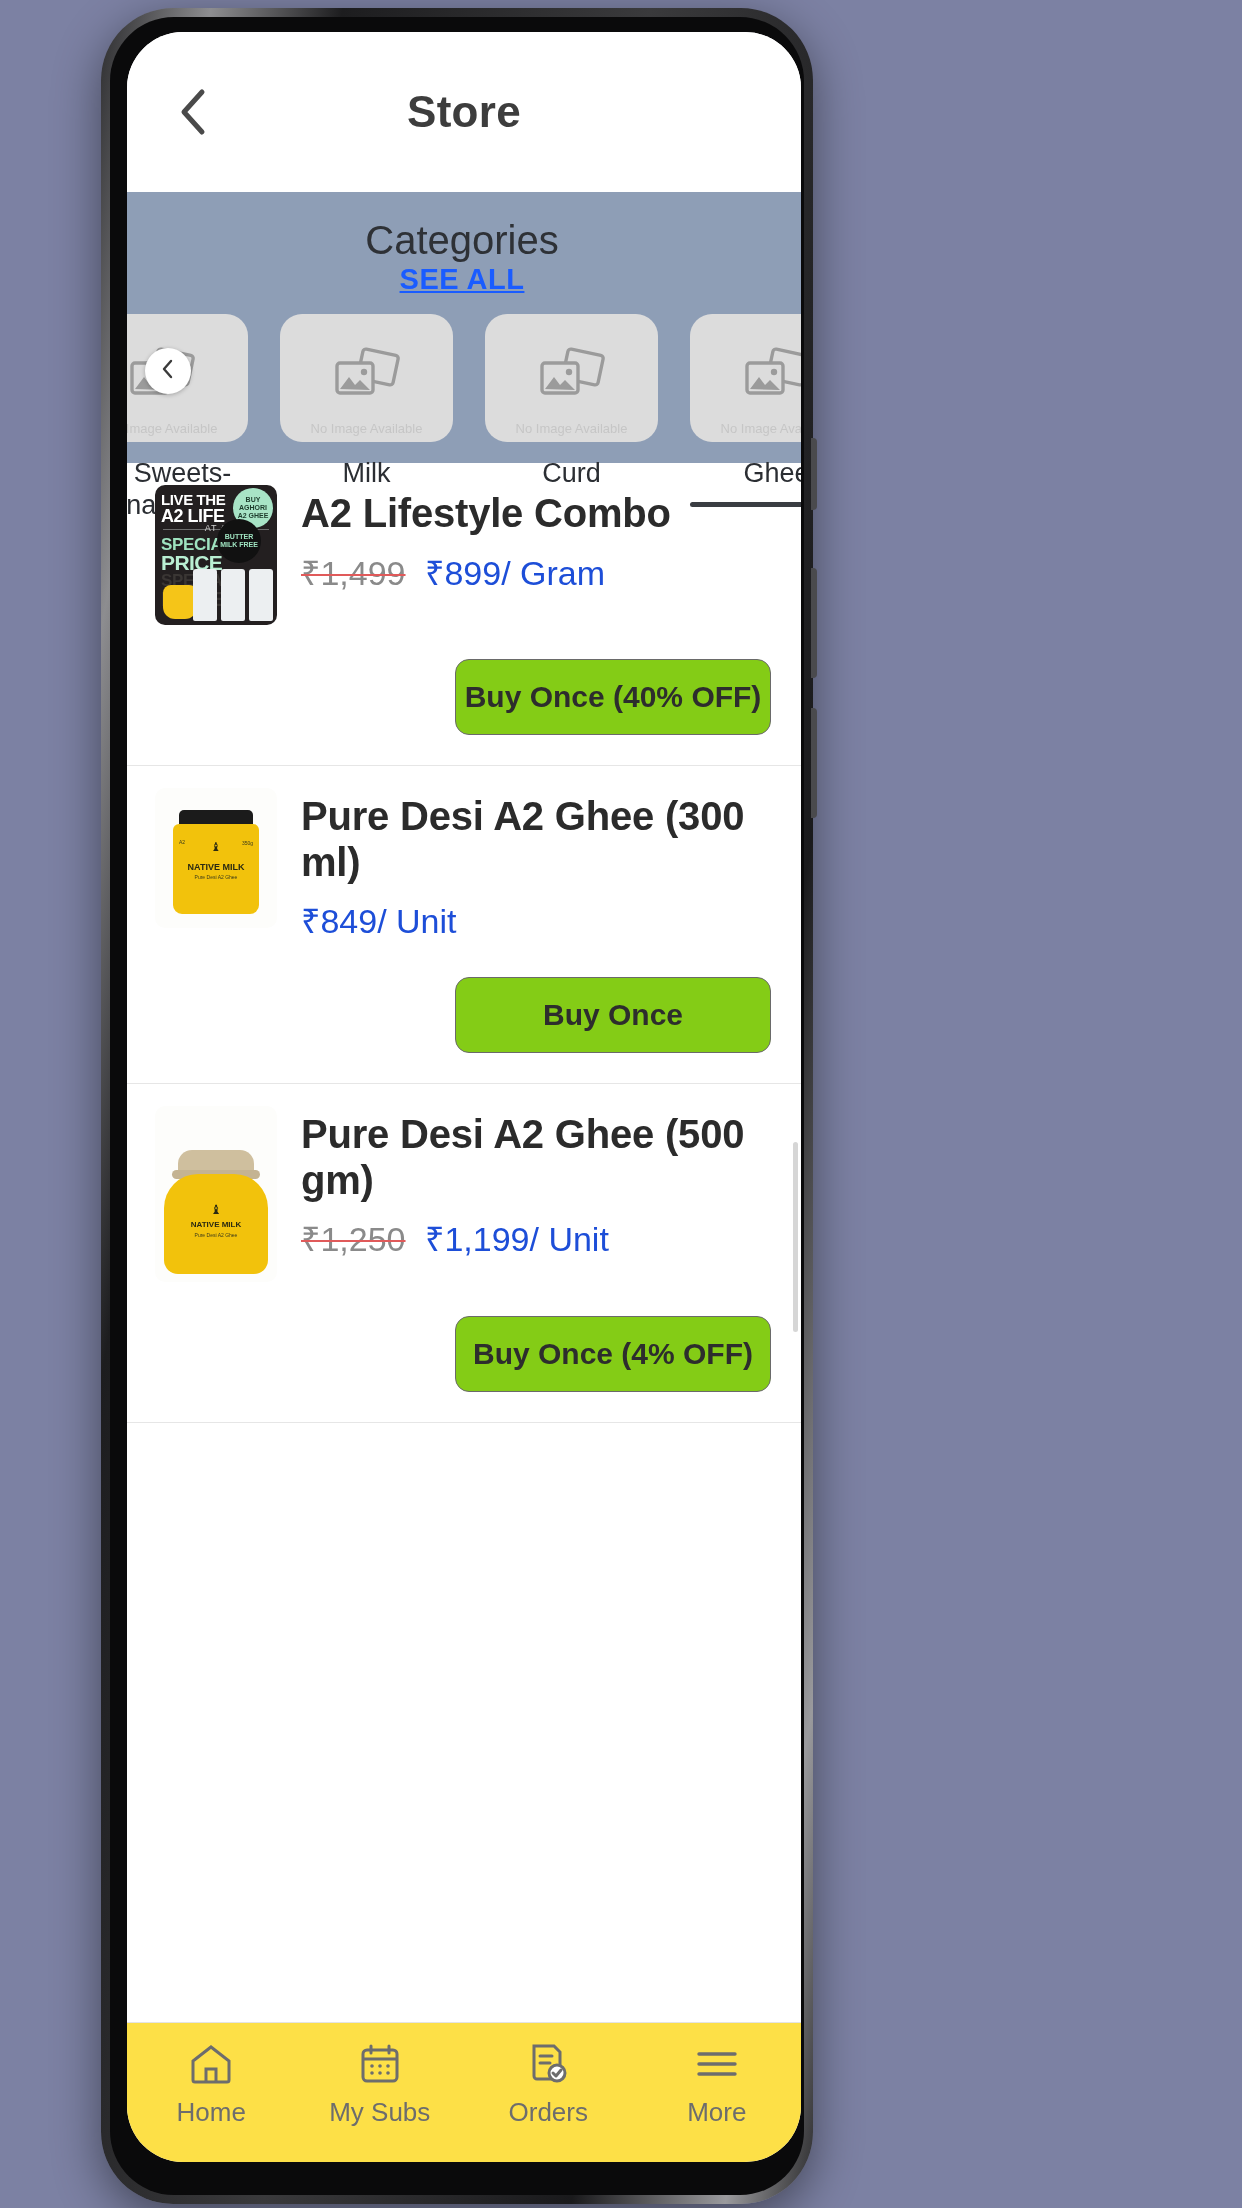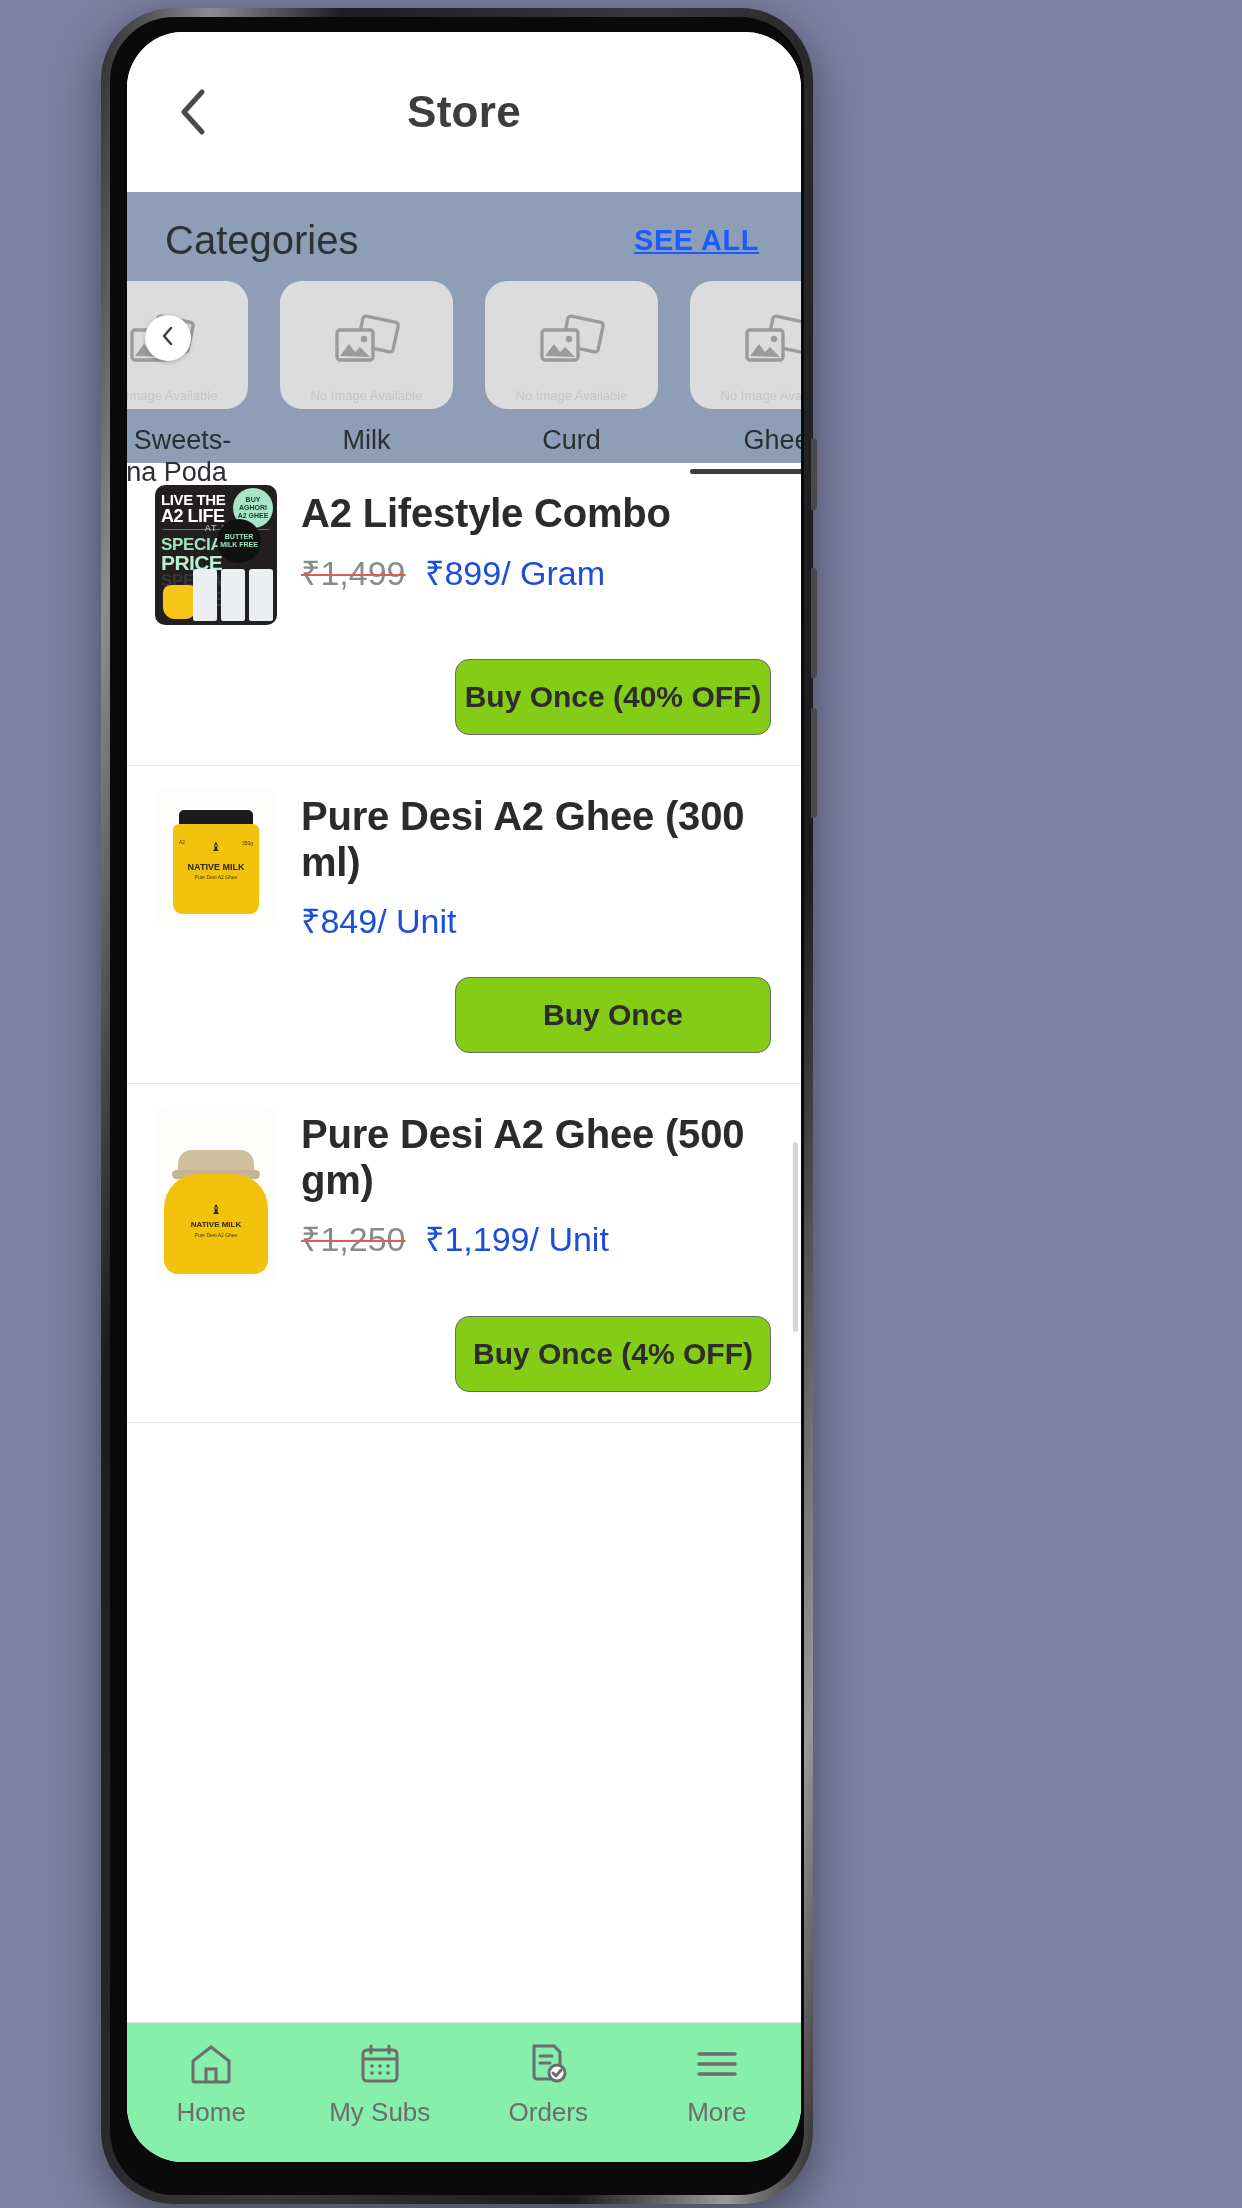--- a/index.html
+++ b/index.html
@@ -46,20 +46,21 @@
     font-size:44px; font-weight:700; color:#3d3d3d; letter-spacing:.3px;
   }
 
   
   #categories-band{
     background:#8e9eb6; padding:0 0 0 0; position:relative; height:271px;
   }
   #categories-header{
     display:flex; align-items:center; justify-content:space-between;
     padding:26px 42px 0 38px;
+    flex-direction:column;
   }
   #categories-title{ font-size:40px; color:#2e3136; font-weight:400; }
   #see-all-link{
     font-size:29px; font-weight:700; color:#1a5cff; text-decoration:underline;
     letter-spacing:.5px; cursor:pointer;
   }
   #categories-scroller{
     display:flex; gap:32px; padding:18px 0 0 10px; position:relative;
     overflow:hidden;
   }
@@ -161,21 +162,21 @@
   .jar-500 .cloth{ position:absolute; top:0; left:14px; right:14px; height:26px; background:#cfbf9e; border-radius:14px 14px 4px 4px;}
   .jar-500 .cloth:after{ content:""; position:absolute; left:-6px; right:-6px; bottom:-3px; height:9px; background:#c4b392; border-radius:6px;}
   .jar-500 .body{ position:absolute; top:24px; left:0; right:0; bottom:0; background:#f2c20c;
     border-radius:34px 34px 14px 14px;}
   .jar-500 .logo{ position:absolute; left:0; right:0; top:52px; text-align:center; font-size:13px; color:#2a2a12;}
   .jar-500 .txt{ position:absolute; left:0; right:0; top:70px; text-align:center; font-size:8px; font-weight:800; color:#2a2a12;}
   .jar-500 .txt2{ position:absolute; left:0; right:0; top:82px; text-align:center; font-size:5px; color:#3a3a1c;}
 
   
   #bottom-nav{
-    position:absolute; left:0; right:0; bottom:0; height:140px; background:#86efac;
+    position:absolute; left:0; right:0; bottom:0; height:140px; background:#fde047;
     border-top:1px solid #e4e4e4; display:flex; align-items:flex-start; padding-top:18px;
   }
   .nav-item{ flex:1; display:flex; flex-direction:column; align-items:center; gap:10px; cursor:pointer; }
   .nav-label{ font-size:26px; color:#6d6d6d; }
   .nav-item.active .nav-label{ color:#2b2b2b; font-weight:600; }
   .nav-icon{ height:46px; display:flex; align-items:center; justify-content:center; }
 
   #scroll-indicator{
     position:absolute; right:3px; top:1110px; width:5px; height:190px;
     background:#d6d6d6; border-radius:3px;

